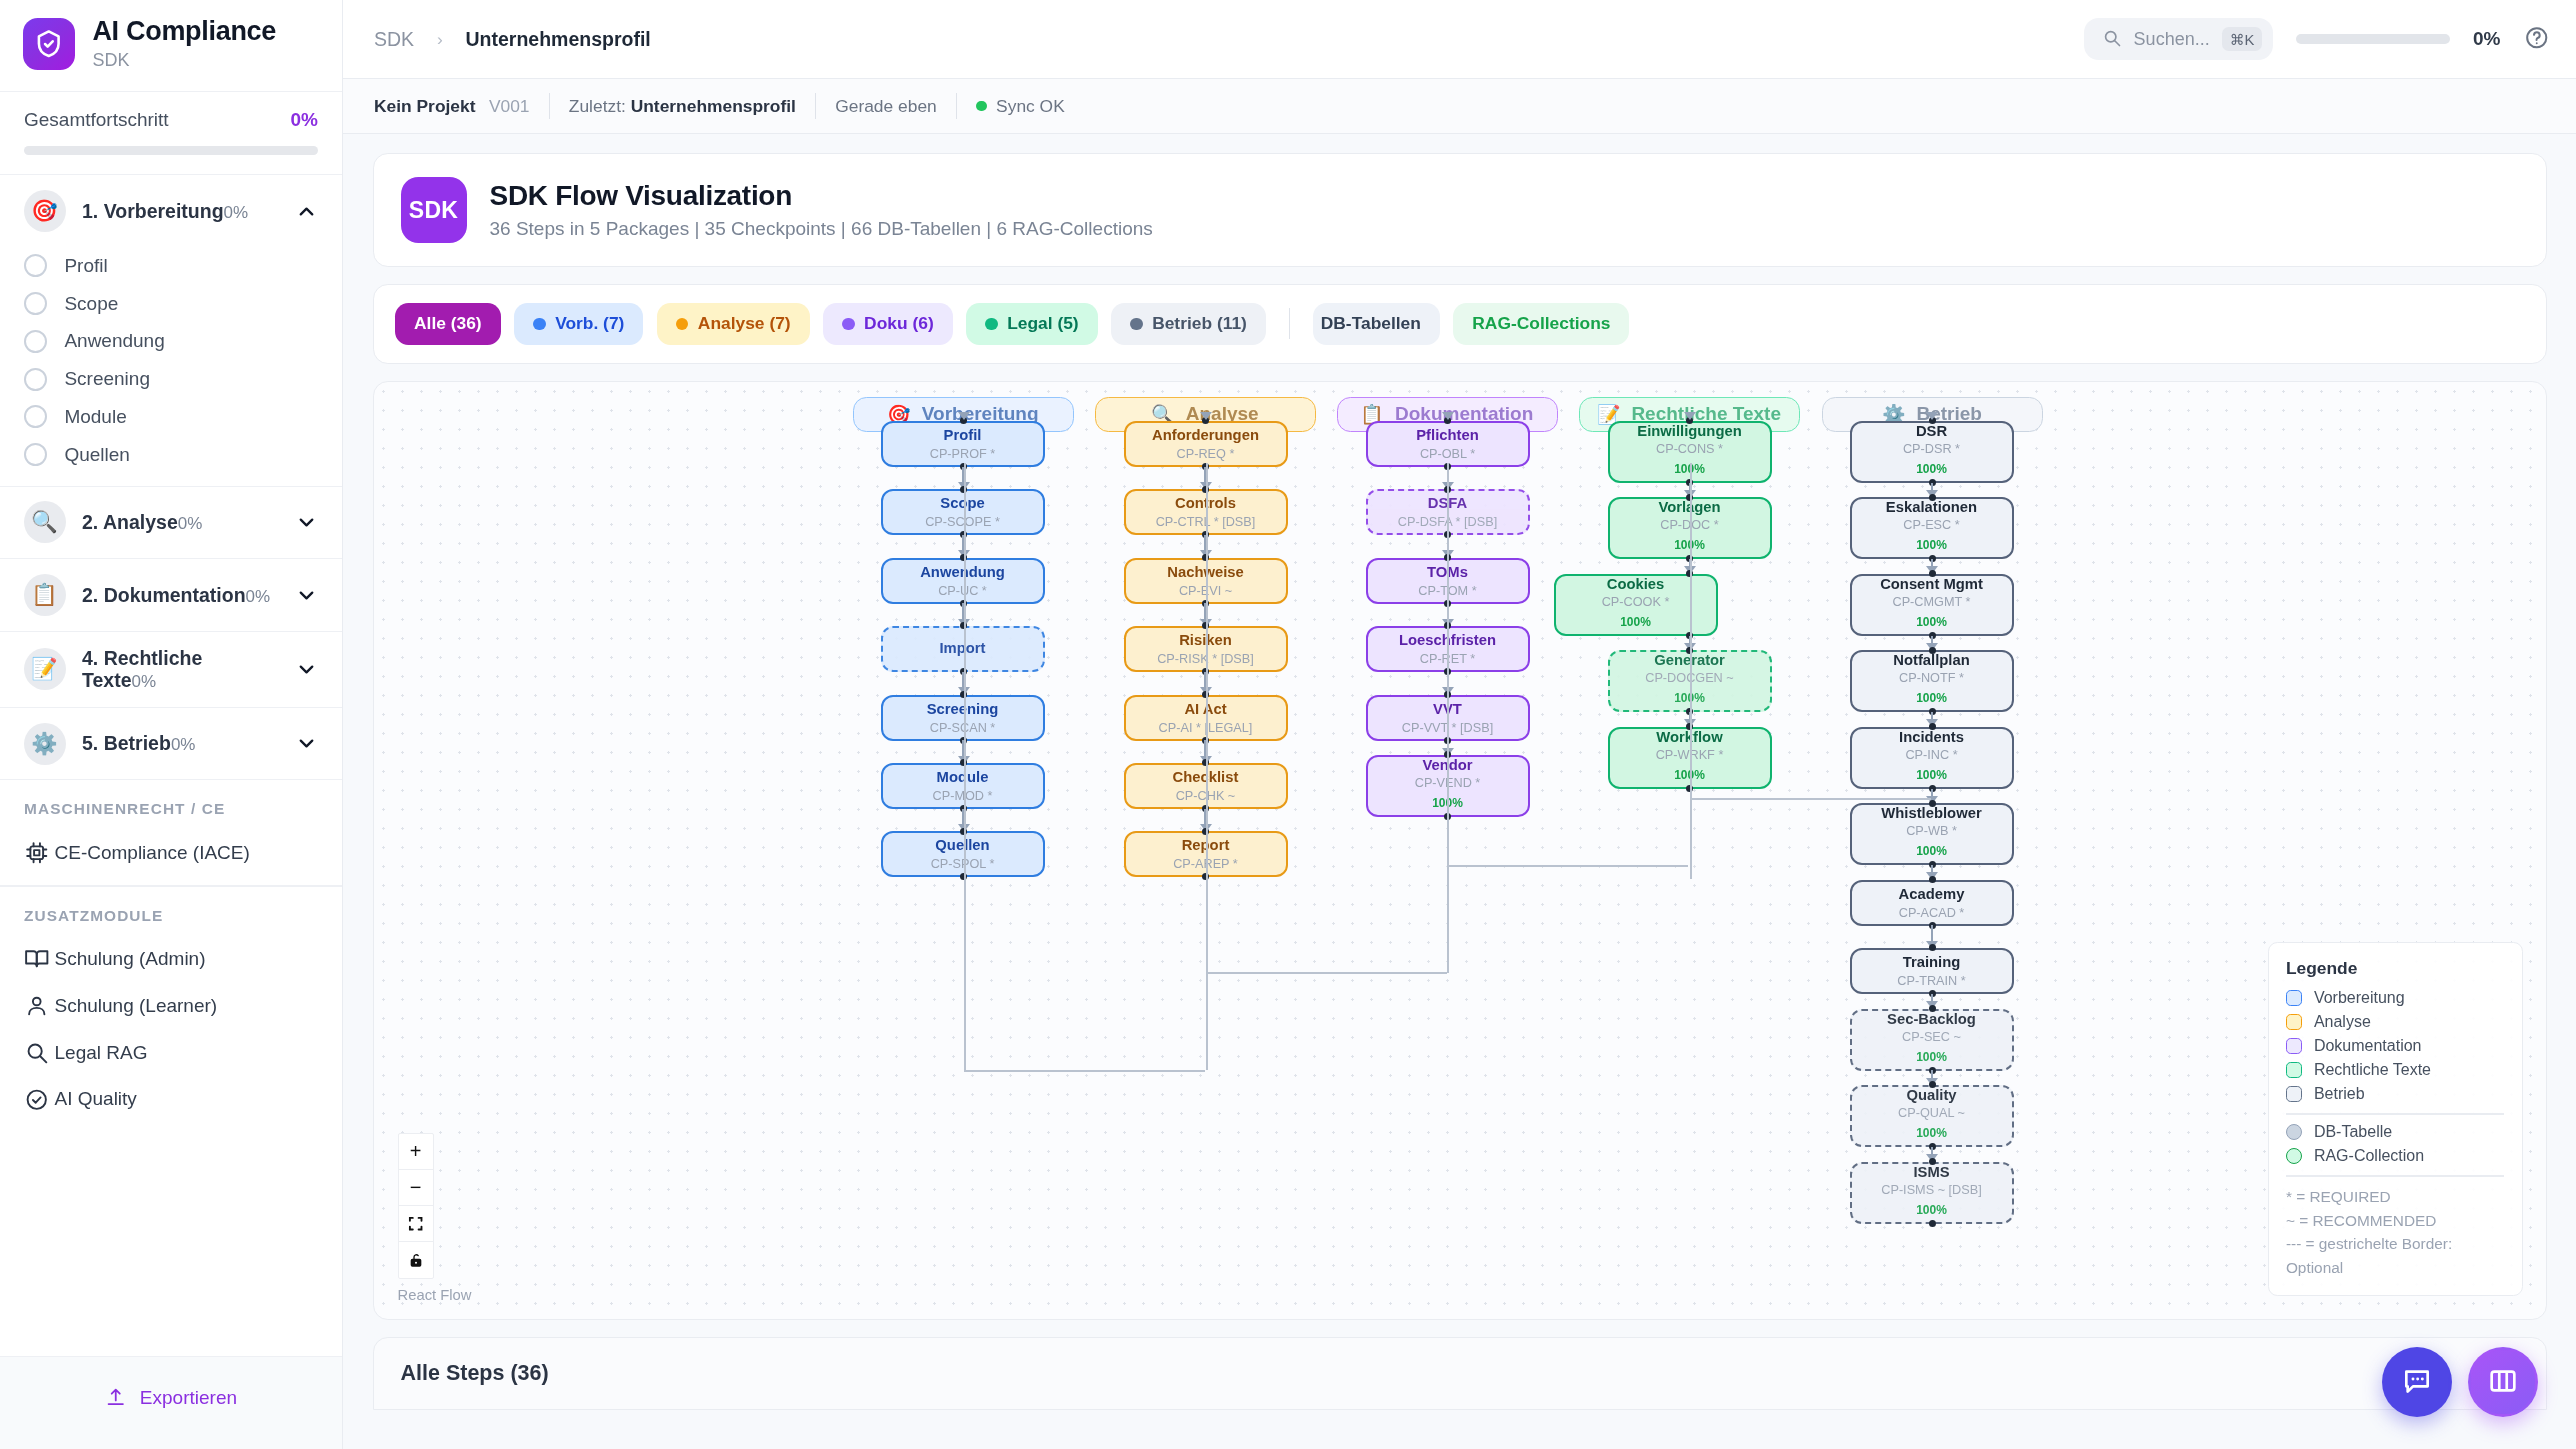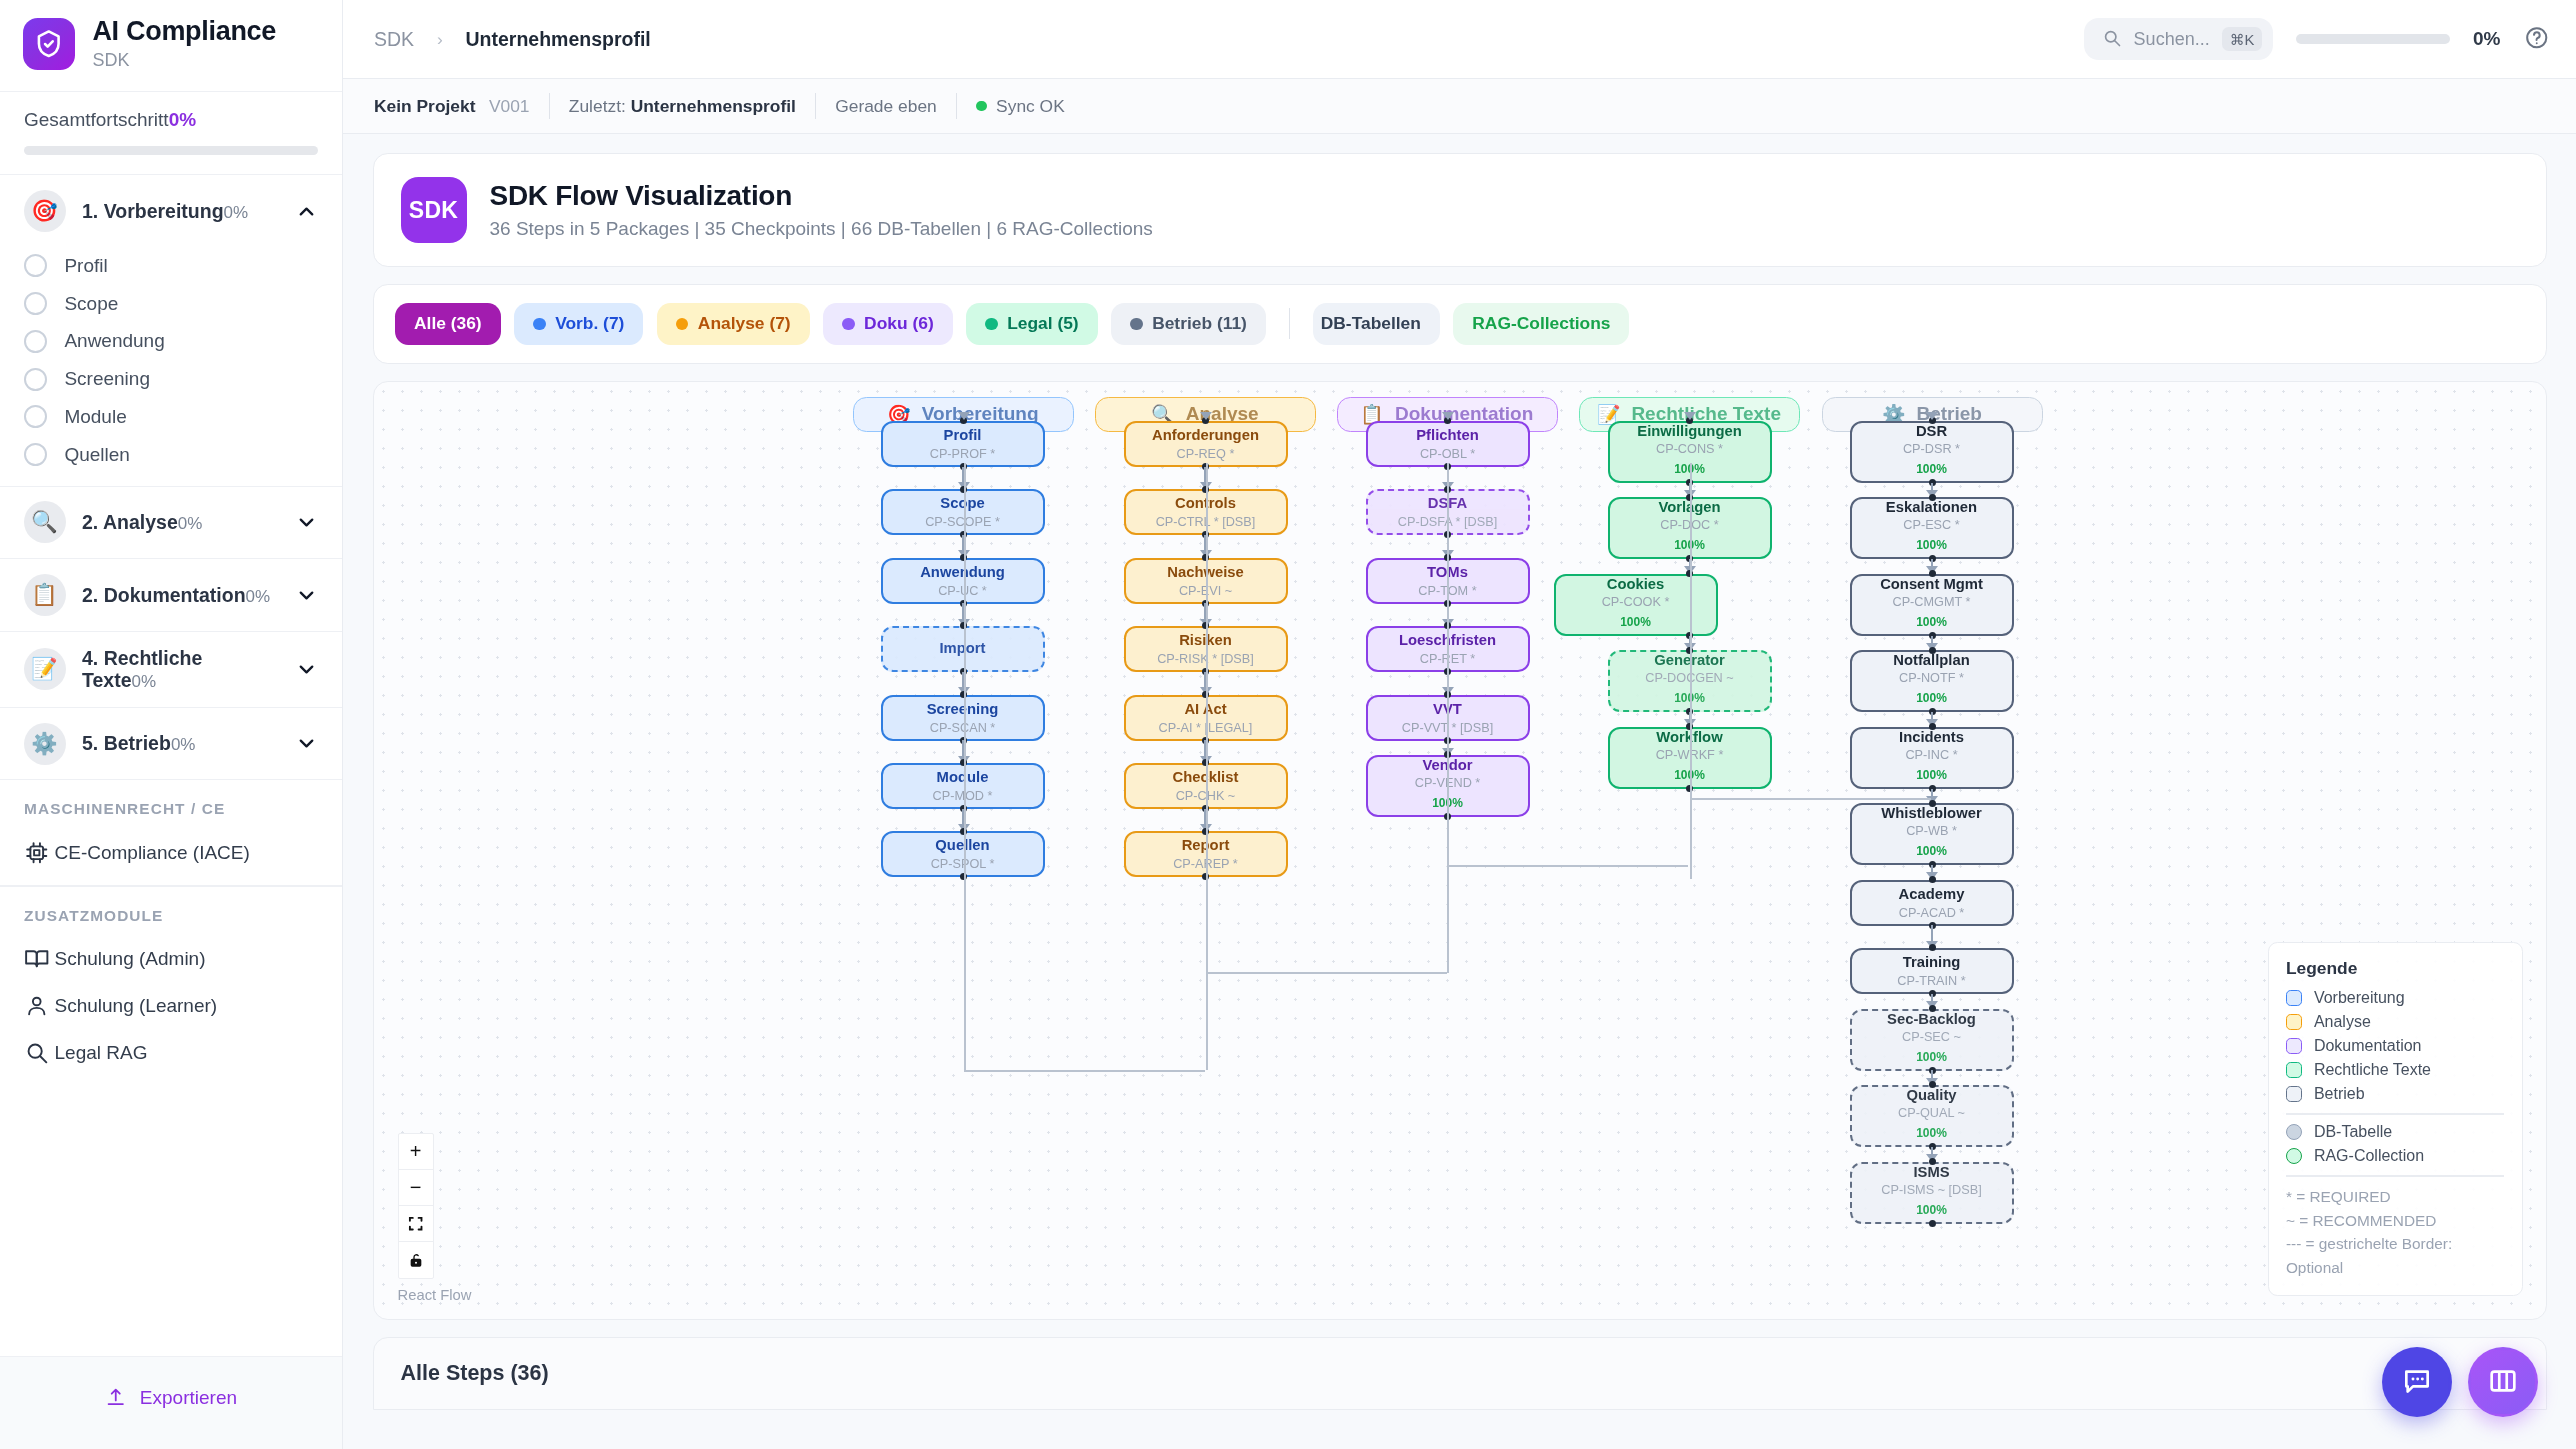--- a/index.html
+++ b/index.html
@@ -17,21 +17,21 @@
              display:flex; flex-direction:column; flex:0 0 343px; }
   .sb-brand { display:flex; align-items:center; gap:17.4px; padding:17.4px 23px 20px 23px;
               border-bottom:1.3px solid #eef0f4; }
   .brand-logo { width:52px; height:52px; border-radius:14.8px;
                 background:linear-gradient(140deg,#7c3aed 0%, #8b2fe0 50%, #a21ce0 100%);
                 display:flex; align-items:center; justify-content:center; flex:0 0 52px;}
   .brand-txt .bt1 { font-size:27px; font-weight:bold; color:#111827; letter-spacing:-0.3px; line-height:1.1;}
   .brand-txt .bt2 { font-size:18px; color:#8b93a1; margin-top:2.7px;}
 
   .sb-progress { padding:17.4px 24px 19px 24px; border-bottom:1.3px solid #eef0f4;}
-  .sb-progress-row { display:flex; align-items:baseline;}
+  .sb-progress-row { display:flex; justify-content:space-between; align-items:baseline;}
   .sb-progress-row .lbl { font-size:19px; color:#46505f;}
   .sb-progress-row .val { font-size:19px; color:#8b2fe0; font-weight:bold;}
   .bar-track { margin-top:14.8px; height:9.4px; border-radius:5.4px; background:#e5e7eb; overflow:hidden;}
   .bar-fill { height:100%; background:#8b2fe0; border-radius:5.4px;}
 
   .sb-scroll { flex:1; overflow:hidden; }
   .phase { border-bottom:1.3px solid #eef0f4;}
   .phase-head { display:flex; align-items:center; gap:16px; padding:14.8px 24px 14.8px 24px; cursor:pointer;}
   .phase-emoji { width:42px; height:42px; border-radius:50%; background:#e9ebef;
                  display:flex; align-items:center; justify-content:center; font-size:21.5px; flex:0 0 42px;}
@@ -289,20 +289,29 @@
       <div class="navrow">
         <span class="ico">
           <svg width="25.5" height="25.5" viewBox="0 0 24 24" fill="none" stroke="currentColor" stroke-width="1.8" stroke-linecap="round">
             <circle cx="10.5" cy="10.5" r="6.2"></circle>
               <path d="M15.3 15.3L21 21"></path>
           </svg>
         </span>
         <span class="txt">Legal RAG</span>
       </div>
 
+      <div class="navrow">
+        <span class="ico">
+          <svg width="25.5" height="25.5" viewBox="0 0 24 24" fill="none" stroke="currentColor" stroke-width="1.8" stroke-linecap="round" stroke-linejoin="round">
+            <circle cx="12" cy="12" r="8.6"></circle>
+              <path d="M8.4 12.2l2.6 2.6 4.6-5"></path>
+          </svg>
+        </span>
+        <span class="txt">AI Quality</span>
+      </div>
     </div>
 
     <div class="sb-foot">
       <div class="footbtn">
         <span>
           <svg width="21.5" height="21.5" viewBox="0 0 24 24" fill="none" stroke="#8b2fe0" stroke-width="2" stroke-linecap="round" stroke-linejoin="round">
             <path d="M12 3v12M7.5 7.5L12 3l4.5 4.5M4 19h16"></path>
           </svg>
         </span>
         <span class="t2">Exportieren</span>

